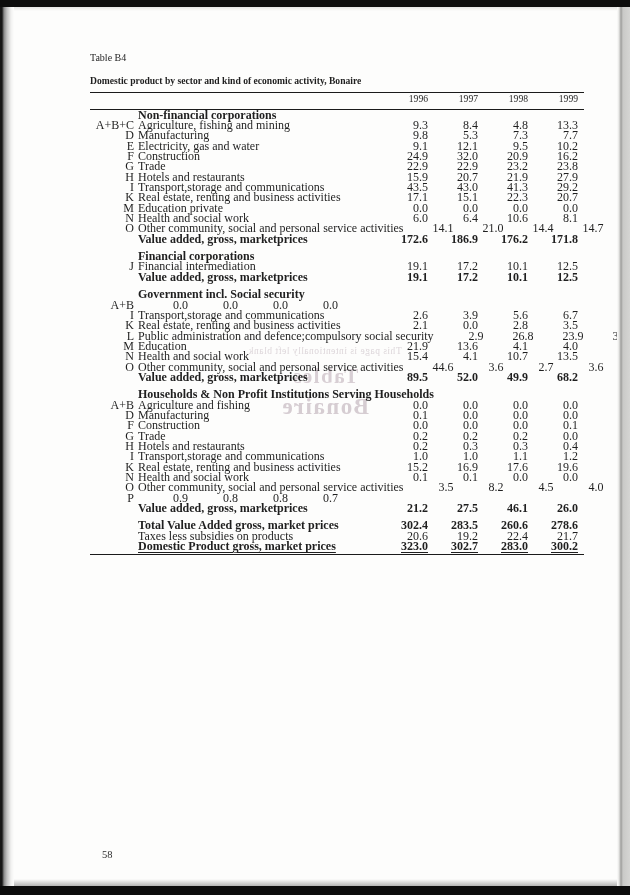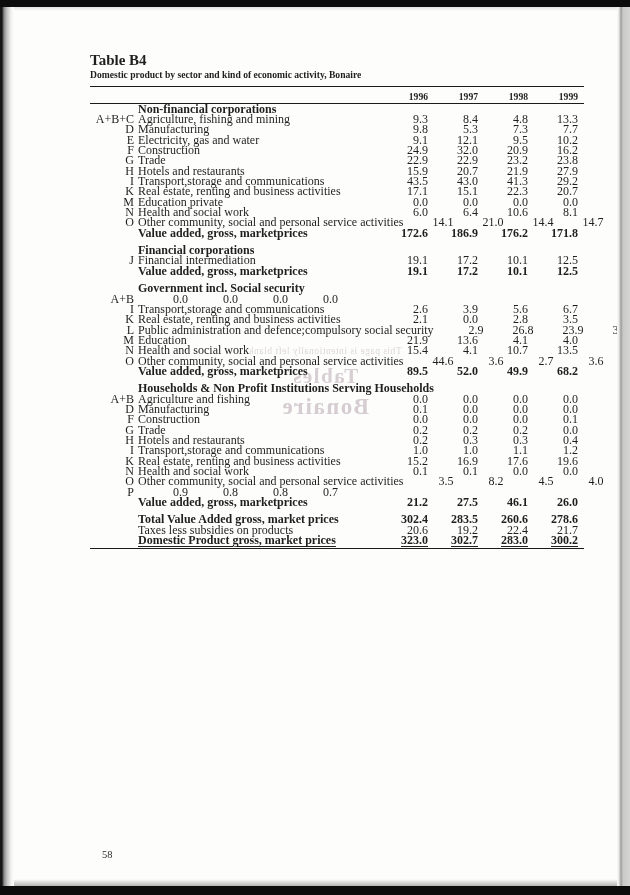--- a/index.html
+++ b/index.html
@@ -32,25 +32,25 @@
   .show-through{
     position:absolute; left:208px; top:346px; width:234px;
     text-align:center; transform:scaleX(-1);
     pointer-events:none; filter:blur(0.5px);
   }
   .st-note { font-size:9.5px; color:#ddd6da; letter-spacing:.5px; margin-bottom:8px; }
   .st-word1{ font-size:21px; font-weight:bold; color:#d8cfd4; letter-spacing:1.5px; margin-bottom:5px; }
   .st-word2{ font-size:23px; font-weight:bold; color:#d6cdd2; letter-spacing:1.5px; }
   
   .content { position:absolute; left:90px; top:52px; width:494px; }
-  .table-label { font-size:15px; font-weight:bold; height:11px; margin-bottom:6px; }
+  .table-label { font-size:10px; font-weight:normal; height:11px; margin-bottom:12px; }
   .doc-title   { font-size:9.6px; font-weight:bold; padding-bottom:6px; border-bottom:1.3px solid #1b1b1b; }
   .year-row {
-    display:flex; align-items:flex-end; height:15px; padding:0 6px 1px 0;
-    border-bottom:1.3px solid #1b1b1b; font-weight:bold; font-size:9.6px;
+    display:flex; height:15px; padding:0 6px 1px 0;
+    border-bottom:1.3px solid #1b1b1b; font-weight:normal; font-size:9.6px;
   }
   .trow { display:flex; align-items:center; height:10.35px; padding-right:6px; font-size:12px; }
   .trow.bold { font-weight:bold; }
   .code  { flex:none; width:44px; padding-right:4px; text-align:right; white-space:nowrap; }
   .label { flex:1; text-align:left; white-space:nowrap; overflow:visible; }
   .val   { flex:none; width:50px; text-align:right; white-space:nowrap; }
   .spacer{ flex:1; }
   .gap { height:7px; }
   .uline .label, .uline .val { text-decoration:underline; text-decoration-thickness:1px; text-underline-offset:2px; }
   .final-rule { border-top:1.6px solid #1b1b1b; margin-top:2px; }

